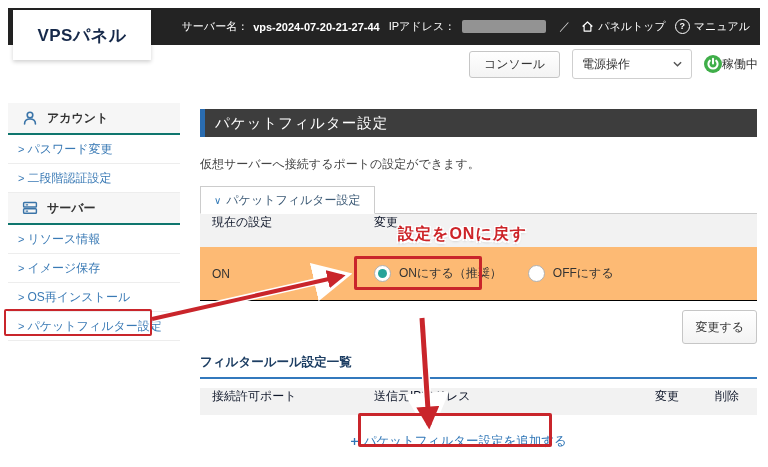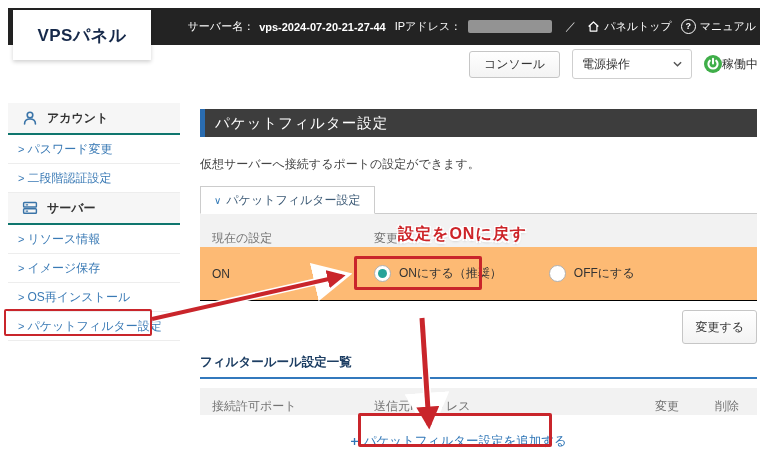--- a/index.html
+++ b/index.html
@@ -5,21 +5,21 @@
   html,body{margin:0;padding:0;background:#fff;}
   body{
     width:768px;height:467px;position:relative;overflow:hidden;
     font-family:"Liberation Sans","DejaVu Sans",sans-serif;
     -webkit-font-smoothing:antialiased;color:#333;
   }
   
   .topbar{
     position:absolute;left:8px;top:8px;right:8px;height:37px;background:#232323;
     color:#fff;display:flex;align-items:center;justify-content:flex-end;
-    padding-right:4px;font-size:11px;gap:5px;white-space:nowrap;z-index:2;
+    padding-right:10px;font-size:11px;gap:5px;white-space:nowrap;z-index:2;
   }
   .topbar .bold{font-weight:bold;}
   .ip-blur{display:inline-block;width:84px;height:13px;background:#939393;border-radius:2px;margin:0 2px;vertical-align:middle;}
   .topbar .sep{margin:0 6px;color:#ddd;}
   .topbar-link{display:inline-flex;align-items:center;gap:4px;cursor:pointer;}
   .q-icon{
     display:inline-flex;align-items:center;justify-content:center;
     width:13px;height:13px;border:1.4px solid #fff;border-radius:50%;
     font-size:9px;font-weight:bold;line-height:1;
   }
@@ -60,29 +60,29 @@
     color:#fff;font-size:14.5px;padding-left:10px;letter-spacing:1px;
   }
   .desc{margin-top:19px;font-size:12px;color:#444;}
   .tab-row{margin-top:13px;border-bottom:1px solid #ccc;}
   .tab{
     display:inline-flex;align-items:center;gap:5px;height:26px;padding:0 13px;
     background:#fff;border:1px solid #ccc;border-bottom:1px solid #fff;margin-bottom:-1px;
     font-size:12px;color:#3c5a76;cursor:pointer;position:relative;
   }
   .tab .chev{color:#337ab7;font-size:10px;}
-  .thead{display:flex;align-items:flex-end;background:#f2f2f2;font-size:12px;color:#737373;}
+  .thead{display:flex;align-items:flex-start;background:#f2f2f2;font-size:12px;color:#0f172a;}
   .settings-head{height:33px;}
   .col-a{width:162px;padding-left:12px;flex-shrink:0;}
   .col-b{flex:1;}
   .settings-row{
     display:flex;align-items:center;min-height:53px;background:#fdba74;
     border-bottom:1px solid #000000;font-size:12px;color:#333;
   }
-  .radio-zone{flex:1;display:flex;align-items:flex-start;gap:47px;}
+  .radio-zone{flex:1;display:flex;align-items:flex-start;gap:26px;}
   .radio-option{display:inline-flex;align-items:center;gap:8px;cursor:pointer;}
   .radio{
     width:15px;height:15px;border:1px solid #b0b0b0;border-radius:50%;background:#fff;
     display:inline-flex;align-items:center;justify-content:center;flex-shrink:0;
   }
   .radio.checked::after{content:"";width:9px;height:9px;border-radius:50%;background:#27a399;}
   .submit-row{height:44px;position:relative;}
   .submit-btn{position:absolute;right:0;top:9px;height:34px;padding:0 12px;}
   .rules-heading{
     margin-top:9px;font-size:12.5px;font-weight:bold;color:#1d3e63;

